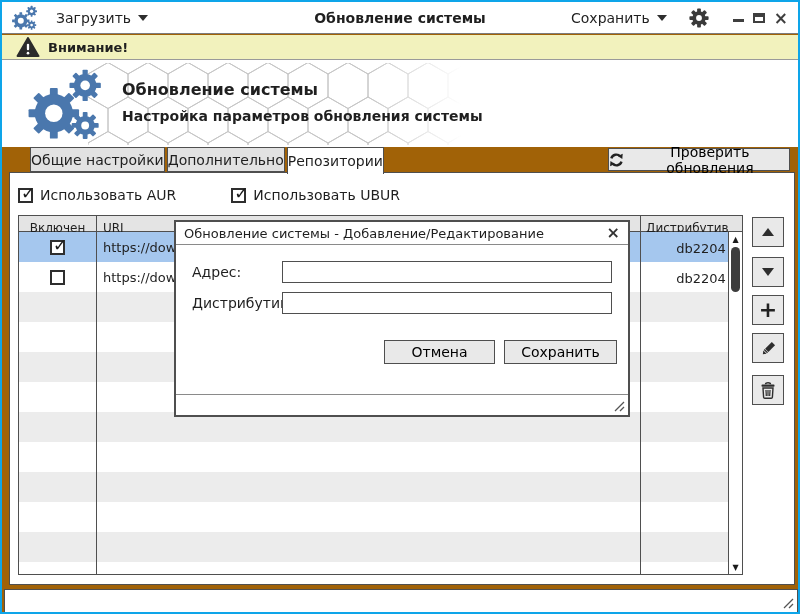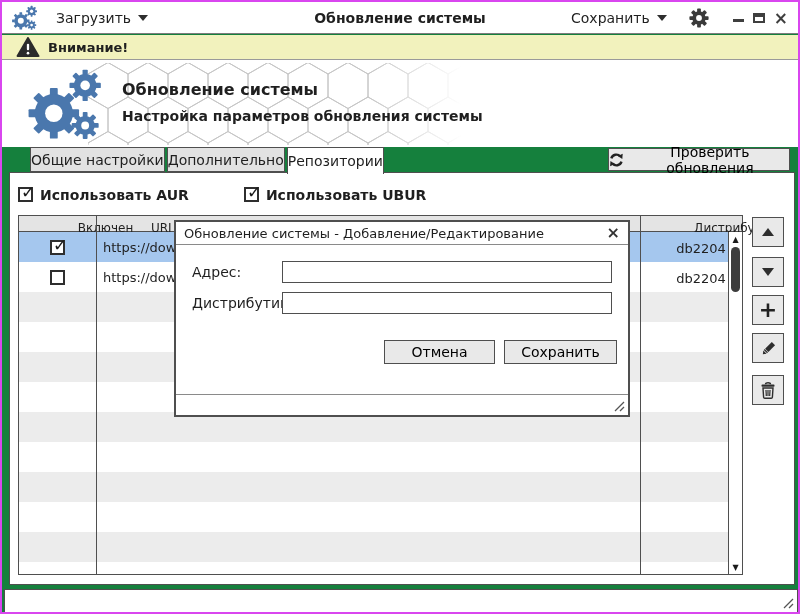--- a/index.html
+++ b/index.html
@@ -1,19 +1,19 @@
 <!DOCTYPE html>
 <html><head>
 <meta charset="utf-8">
 <style>
   * { margin:0; padding:0; box-sizing:border-box; }
   html,body { width:800px; height:614px; }
   body { font-family:"DejaVu Sans", sans-serif; color:#1f1f1f; background:#fff; position:relative; }
 
-  .window { position:absolute; left:0; top:0; width:800px; height:614px; border:2px solid #d946ef; background:#15803d; overflow:hidden; }
+  .window { position:absolute; left:0; top:0; width:800px; height:614px; border:2px solid #0ea5e9; background:#a16207; overflow:hidden; }
 
   
   .titlebar { position:absolute; left:0; top:0; width:100%; height:32px; background:#fff; border-bottom:1px solid #7d7d7d; display:flex; align-items:center; }
   .logo-mini { margin-left:8px; width:30px; height:26px; }
   .menu-item { display:flex; align-items:center; font-size:14px; margin-left:16px; cursor:default; }
   .caret { display:inline-block; width:0; height:0; border-left:5px solid transparent; border-right:5px solid transparent; border-top:6px solid #2e2e2e; margin-left:7px; }
   .win-title { position:absolute; left:50%; transform:translateX(-50%); font-size:14px; font-weight:bold; }
   .tb-right { position:absolute; right:10px; display:flex; align-items:center; }
   .tb-right .menu-item { margin-left:0; margin-right:22px; }
   .gear-sm { width:20px; height:20px; margin-right:24px; }
@@ -40,29 +40,29 @@
   .tab { height:25px; padding:0 0; font-size:14px; display:flex; align-items:center; border:1px solid #4f4f4f; background:#e2e2e2; margin-right:2px; }
   .tab.active { background:#fff; height:27px; border-bottom:none; }
   .btn { background:#e9e9e9; border:1px solid #4f4f4f; font-size:14px; font-family:"DejaVu Sans", sans-serif; display:flex; align-items:center; justify-content:center; cursor:default; }
   .check-upd { position:absolute; right:8px; top:146px; width:182px; height:23px; z-index:3; }
   .check-upd svg { margin-right:7px; }
 
   
   .panel { position:absolute; left:7px; top:170px; width:786px; height:413px; border:1px solid #4f4f4f; background:#fff; }
 
   .cbrow { position:absolute; top:185px; left:16px; display:flex; z-index:2; }
-  .cbgroup { display:flex; margin-right:55px;font-weight:bold; }
+  .cbgroup { display:flex; align-items:center; margin-right:55px; }
   .cb { position:relative; width:15px; height:15px; border:2px solid #2e2e2e; background:#fff; }
   .cb.checked::after { content:"✓"; position:absolute; left:1px; top:-7px; font-size:17px; font-weight:bold; color:#1a1a1a; }
   .cblabel { font-size:14px; margin-left:7px; }
 
   
   .table { position:absolute; left:16px; top:213px; width:725px; height:360px; border:1px solid #4f4f4f; background:#fff; }
   .thead { position:absolute; left:0; top:0; width:100%; height:16px; background:#e4e4e4; border-bottom:1px solid #4f4f4f; font-size:12px; }
-  .th { position:absolute; top:5px;margin-left:48px; }
+  .th { position:absolute; top:5px; }
   .th-enabled { left:0; width:77px; text-align:center; }
   .th-uri { left:84px; }
   .th-distro { left:627px; }
   .tbody { position:absolute; left:0; top:16px; width:100%; height:342px; overflow:hidden; }
   .trow { position:relative; width:100%; height:30px; }
   .trow.white { background:#fff; }
   .trow.gray { background:#ececec; }
   .trow.sel { background:#a5c7ee; }
   .cell-enabled { position:absolute; left:0; top:0; width:77px; height:30px; display:flex; align-items:center; justify-content:center; }
   .cell-uri { position:absolute; left:84px; top:0; height:30px; display:flex; align-items:center; font-size:13px; }

